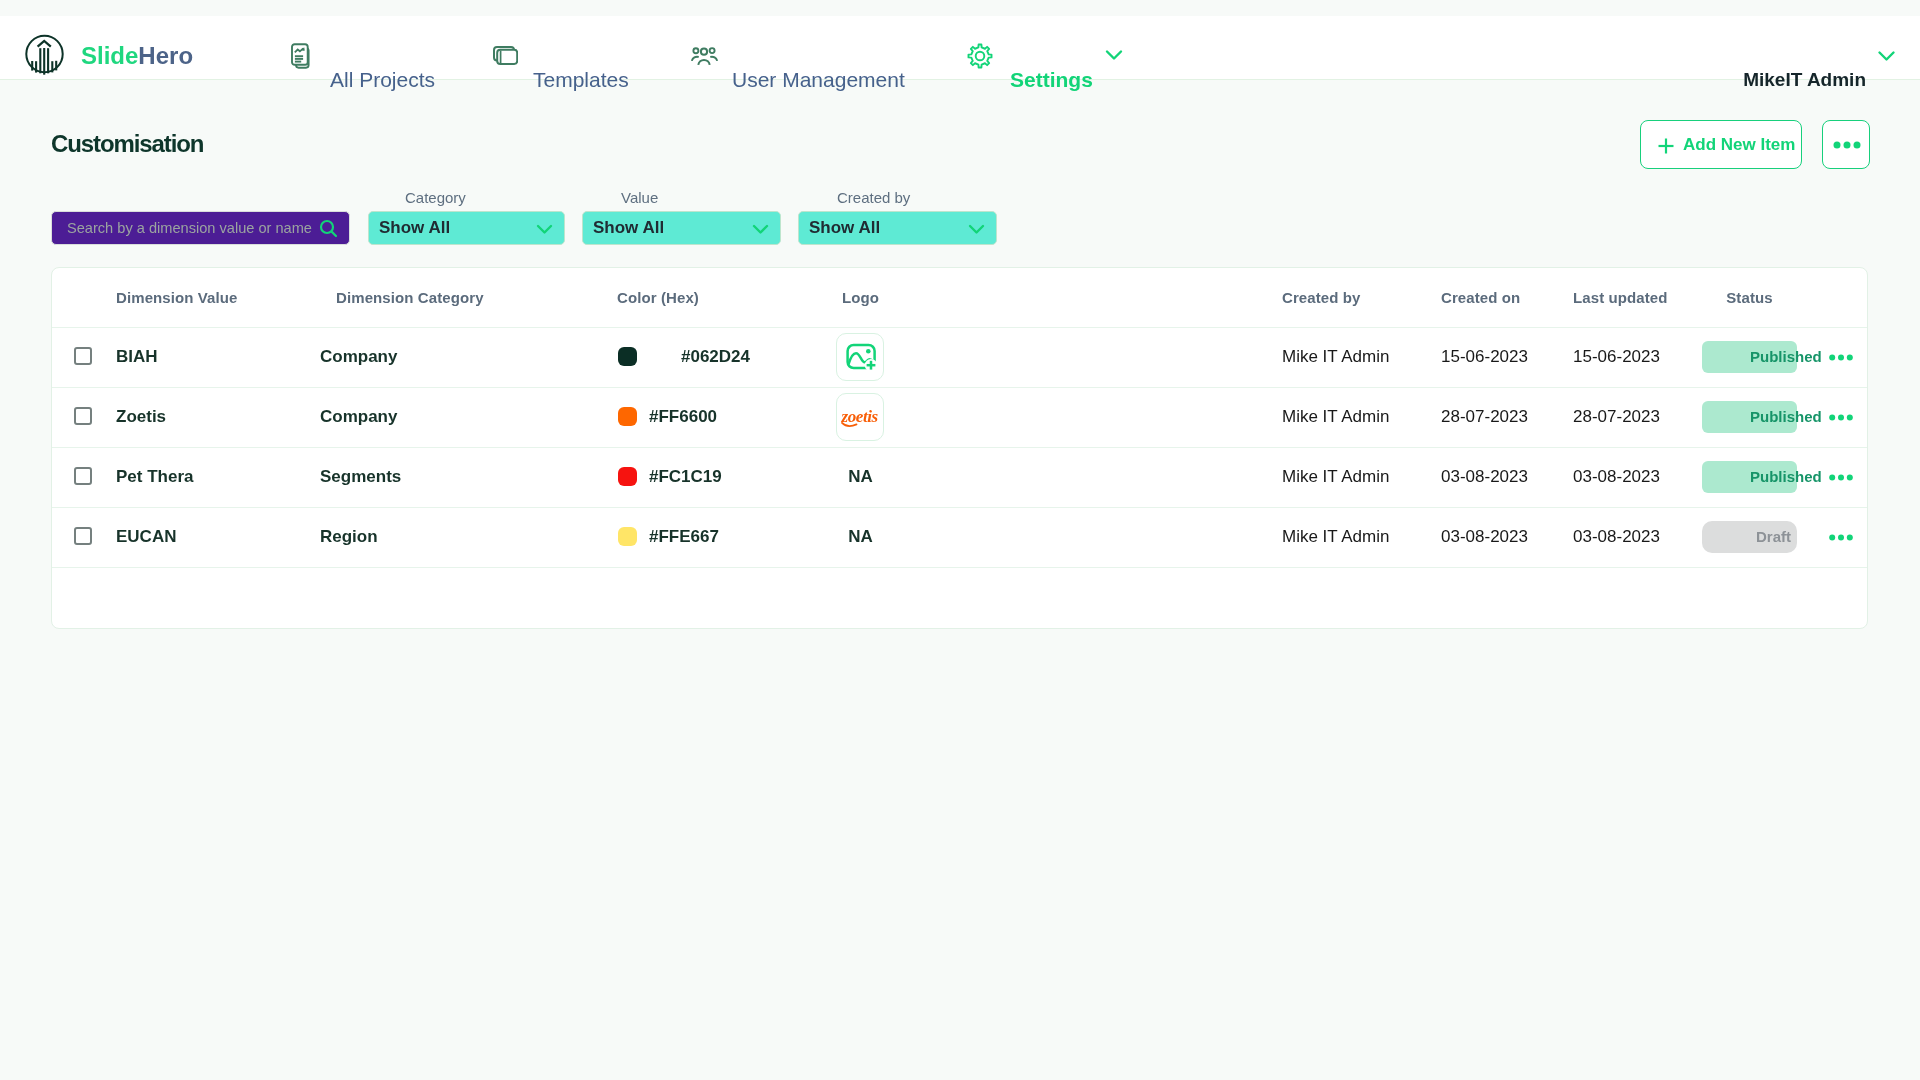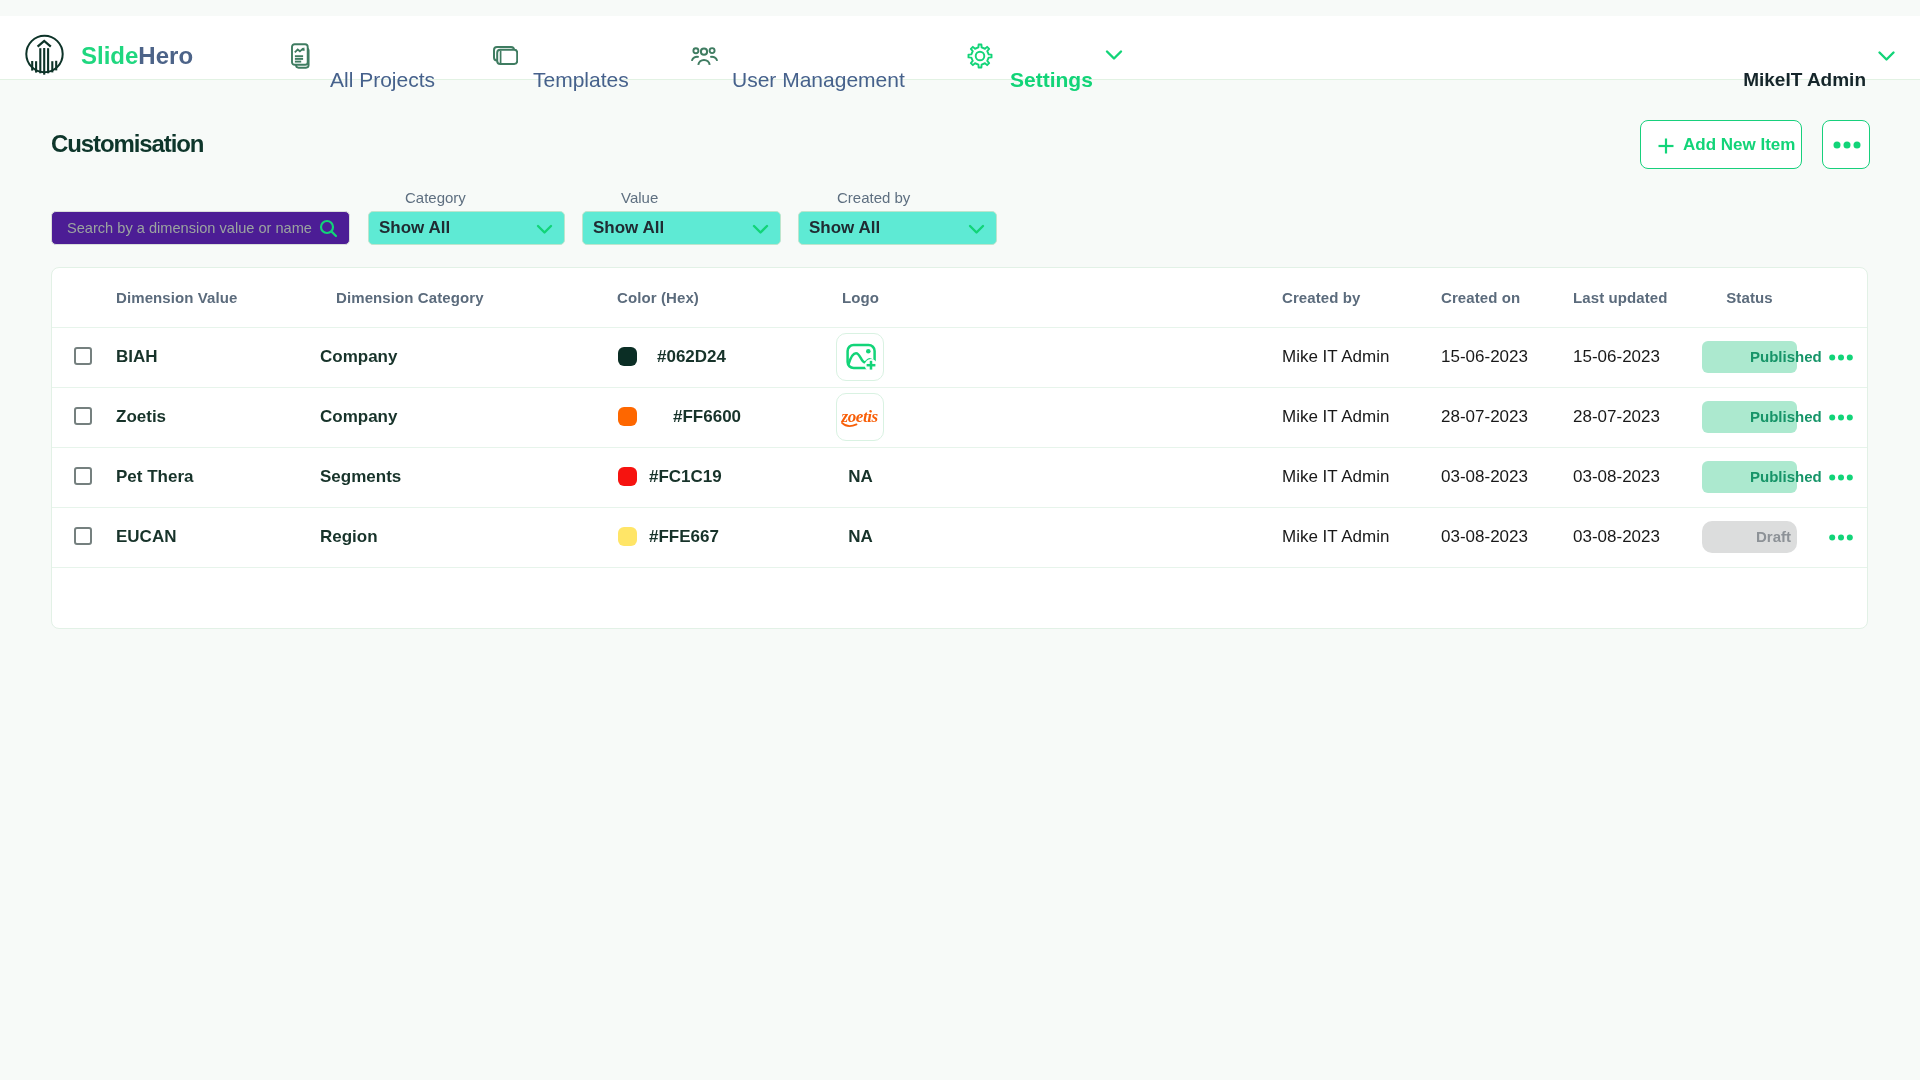--- a/index.html
+++ b/index.html
@@ -155,21 +155,21 @@
     <div class="rowline" style="top:119px;"></div>
     <div class="rowline" style="top:179px;"></div>
     <div class="rowline" style="top:239px;"></div>
     <div class="rowline" style="top:299px;"></div>
 
     <div class="abs" style="left:0; top:59px; width:1815px; height:60px;">
       <div class="cb" style="top:20px;"></div>
       <div class="cell b" style="left:64px;">BIAH</div>
       <div class="cell b" style="left:268px;">Company</div>
       <div class="dot" style="left:566px; top:20px; background:#0b2e25;"></div>
-      <div class="cell b" style="left:605px;text-align:right;">#062D24</div>
+      <div class="cell b" style="left:629px;text-align:right;">#062D24</div>
       <div class="logobox" style="top:6px;">
         <svg class="abs" style="left:8px; top:8px;" width="36" height="32" viewBox="0 0 36 32">
           <rect x="2.6" y="3" width="27" height="23" rx="6" fill="none" stroke="#12d478" stroke-width="2.5"></rect>
           <circle cx="23.3" cy="9.3" r="2.3" fill="#12d478"></circle>
           <path d="M3.5 22.5 C 6 14, 8.6 11.3, 11 11.3 C 15.3 11.3, 16.2 20.3, 19.6 20.3 C 22.2 20.3, 22.4 17.2, 24.6 17.2 C 26.2 17.2, 27.2 18.4, 27.8 19.2" fill="none" stroke="#12d478" stroke-width="2.5"></path>
           <circle cx="26" cy="23.2" r="6.2" fill="#ffffff"></circle>
           <line x1="26" y1="18.8" x2="26" y2="27.6" stroke="#12d478" stroke-width="2.5"></line>
           <line x1="21.6" y1="23.2" x2="30.4" y2="23.2" stroke="#12d478" stroke-width="2.5"></line>
         </svg>
       </div>
@@ -182,21 +182,21 @@
           <circle cx="12" cy="3.5" r="3" fill="#12d478"></circle>
           <circle cx="20.8" cy="3.5" r="3" fill="#12d478"></circle>
       </svg>
     </div>
 
     <div class="abs" style="left:0; top:119px; width:1815px; height:60px;">
       <div class="cb" style="top:20px;"></div>
       <div class="cell b" style="left:64px;">Zoetis</div>
       <div class="cell b" style="left:268px;">Company</div>
       <div class="dot" style="left:566px; top:20px; background:#fe6700;"></div>
-      <div class="cell b" style="left:597px;margin-left:24px;">#FF6600</div>
+      <div class="cell b" style="left:597px;">#FF6600</div>
       <div class="logobox" style="top:6px;">
         <svg class="abs" style="left:2px; top:12px;" width="44" height="26" viewBox="0 0 44 26">
           <text x="2.5" y="15.5" font-family="Liberation Serif, serif" font-style="italic" font-weight="bold" font-size="17" letter-spacing="-0.4" fill="#f85e07">zoetis</text>
           <path d="M3 16.8 q5.5 5.6 14.5 1.6" fill="none" stroke="#f85e07" stroke-width="1.8" stroke-linecap="round"></path>
         </svg>
       </div>
       <div class="cell r" style="left:1230px;">Mike IT Admin</div>
       <div class="cell r" style="left:1389px;">28-07-2023</div>
       <div class="cell r" style="left:1521px;">28-07-2023</div>
       <div class="pill pub" style="top:14px;">Published</div>

